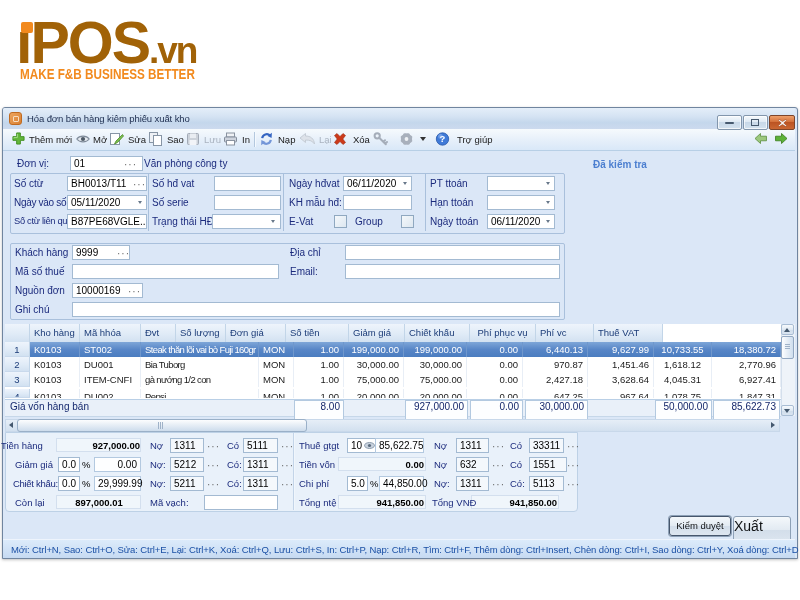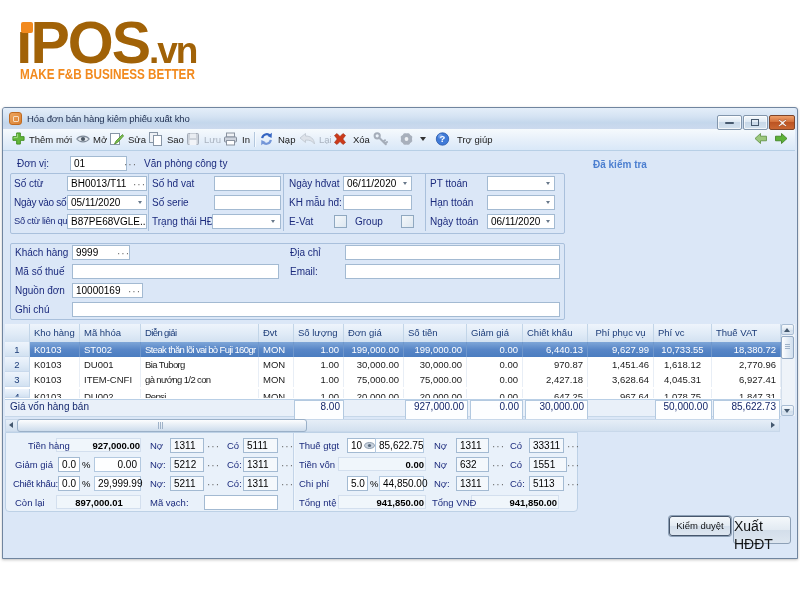--- a/index.html
+++ b/index.html
@@ -136,21 +136,21 @@
   <div class="abs" style="left:766px;top:7px;width:24px;height:13px;border:1px solid #7e452a;border-radius:2px;background:linear-gradient(180deg,#efa06b 0%,#d3703a 45%,#bc5423 50%,#ca6733 100%)">
     <svg class="abs" style="left:8px;top:3px" width="9" height="8" viewBox="0 0 9 8">
           <path d="M1.2 0.4 L4.5 2.6 L7.8 0.4 L8.6 1.3 L5.7 4 L8.6 6.7 L7.8 7.6 L4.5 5.4 L1.2 7.6 L0.4 6.7 L3.3 4 L0.4 1.3 Z" fill="#fff" stroke="#8a3d1a" stroke-width="0.5"></path>
         </svg>
   </div>
 </div>
 
 <div class="abs" id="content" style="left:6px;top:151px;width:786px;height:388px;background:#dbe7f7"></div>
 
 <div class="lbl" style="left:17px;top:158px">Đơn vị:</div>
-<div class="inp" style="left:70px;top:156px;width:57px">01</div>
+<div class="inp" style="left:70px;top:156px;width:73px">01</div>
 <div class="dots" style="left:124px;top:160px">···</div>
 <div class="lbl" style="left:144px;top:158px">Văn phòng công ty</div>
 <div class="lbl bold" style="left:593px;top:159px;color:#4c7fd0">Đã kiểm tra</div>
 
 <div class="gbx" style="left:10px;top:173px;width:553px;height:59px"></div>
 <div class="abs" style="left:148px;top:174px;width:1px;height:57px;background:#a9c0dc"></div>
 <div class="abs" style="left:283px;top:174px;width:1px;height:57px;background:#a9c0dc"></div>
 <div class="abs" style="left:425px;top:174px;width:1px;height:57px;background:#a9c0dc"></div>
 
 <div class="lbl" style="left:14px;top:178px">Số ctừ</div>
@@ -204,21 +204,20 @@
 <div class="inp" style="left:72px;top:283px;width:71px">10000169</div>
 <div class="dots" style="left:128px;top:287px">···</div>
 <div class="lbl" style="left:15px;top:304px">Ghi chú</div>
 <div class="inp" style="left:72px;top:302px;width:488px"></div>
 
 <div class="abs" style="left:5px;top:324px;width:776px;height:92px;background:#fff;border:0"></div>
 <div class="trow th" style="top:324px;height:18px">
   <div class="tc c0"></div>
       <div class="tc c1">Kho hàng</div>
       <div class="tc c2">Mã hhóa</div>
-      <div class="tc c3">Diễn giải</div>
       <div class="tc c4">Đvt</div>
       <div class="tc c5" style="text-align:left">Số lượng</div>
       <div class="tc c6" style="text-align:left">Đơn giá</div>
       <div class="tc c7" style="text-align:left">Số tiền</div>
       <div class="tc c8" style="text-align:left">Giảm giá</div>
       <div class="tc c9" style="text-align:left">Chiết khấu</div>
       <div class="tc c10" style="text-align:center">Phí phục vụ</div>
       <div class="tc c11" style="text-align:left">Phí vc</div>
       <div class="tc c12" style="text-align:left">Thuế VAT</div>
 </div>
@@ -306,21 +305,21 @@
 <div class="abs" style="left:158px;top:422px;width:1px;height:7px;background:#9fb2c8;box-shadow:2px 0 0 #9fb2c8,4px 0 0 #9fb2c8"></div>
 <div class="abs" style="left:771px;top:422px;width:0;height:0;border-top:3.5px solid transparent;border-bottom:3.5px solid transparent;border-left:4px solid #44586e"></div>
 
 <div class="abs" style="left:5px;top:432px;width:573px;height:80px;background:#e9f1fa;border:1px solid #bdd1e6;border-radius:0 0 4px 4px;box-sizing:border-box"></div>
 
 <div class="abs" style="left:56px;top:438px;width:85px;height:14px;background:#f0f6fb;border:1px solid #d3dfee;box-sizing:border-box"></div>
 <div class="abs" style="left:56px;top:495px;width:85px;height:14px;background:#f0f6fb;border:1px solid #d3dfee;box-sizing:border-box"></div>
 <div class="abs" style="left:338px;top:457px;width:88px;height:14px;background:#f0f6fb;border:1px solid #d3dfee;box-sizing:border-box"></div>
 <div class="abs" style="left:338px;top:495px;width:88px;height:14px;background:#f0f6fb;border:1px solid #d3dfee;box-sizing:border-box"></div>
 <div class="abs" style="left:471px;top:495px;width:88px;height:14px;background:#f0f6fb;border:1px solid #d3dfee;box-sizing:border-box"></div>
-<div class="lbl sm" style="left:28px;top:440px">Tiền hàng</div>
+<div class="lbl sm" style="left:1px;top:440px">Tiền hàng</div>
 <div class="abs bold" style="left:58px;top:440px;width:82px;text-align:right;font-size:9.5px;color:#000">927,000.00</div>
 <div class="lbl sm" style="left:150px;top:440px">Nợ</div>
 <div class="inp" style="left:170px;top:438px;width:34px;background:#f4f8fc">1311</div>
 <div class="dots" style="left:207px;top:442px">···</div>
 <div class="lbl sm" style="left:227px;top:440px">Có</div>
 <div class="inp" style="left:243px;top:438px;width:35px;background:#f4f8fc">5111</div>
 <div class="dots" style="left:281px;top:442px">···</div>
 
 <div class="lbl sm" style="left:15px;top:459px">Giảm giá</div>
 <div class="inp num" style="left:58px;top:457px;width:22px">0.0</div>
@@ -385,14 +384,17 @@
 <div class="dots" style="left:567px;top:480px">···</div>
 
 <div class="lbl sm" style="left:299px;top:497px">Tổng ntệ</div>
 <div class="abs bold" style="left:340px;top:497px;width:84px;text-align:right;font-size:9.5px;color:#000">941,850.00</div>
 <div class="lbl sm" style="left:432px;top:497px">Tổng VNĐ</div>
 <div class="abs bold" style="left:473px;top:497px;width:84px;text-align:right;font-size:9.5px;color:#000">941,850.00</div>
 
 <div class="abs" style="left:669px;top:516px;width:62px;height:20px;box-sizing:border-box;border:1px solid #46566c;border-radius:3px;background:linear-gradient(180deg,#f4f8fb,#e2eaf2 50%,#d3deea 51%,#dde6f0);box-shadow:0 0 0 1px #8da0b6;font-size:9.5px;line-height:18px;text-align:center;color:#101214">Kiểm duyệt</div>
 <div class="abs" style="left:733px;top:516px;width:58px;height:28px;box-sizing:border-box;border:1px solid #8da0b6;border-radius:3px;background:linear-gradient(180deg,#f4f8fb,#e2eaf2 50%,#d3deea 51%,#dde6f0);font-size:14px;line-height:18px;text-align:left;color:#101214">Xuất HĐĐT</div>
 
+<div class="abs" id="statusbar" style="left:3px;top:539px;width:792px;height:18px;background:linear-gradient(180deg,#dcebfb,#c6daf2);border-top:1px solid #eef4fc">
+  <div class="abs" style="left:8px;top:4px;font-size:9.5px;color:#1b50a5;letter-spacing:-0.1px;white-space:nowrap">Mới: Ctrl+N, Sao: Ctrl+O, Sửa: Ctrl+E, Lại: Ctrl+K, Xoá: Ctrl+Q, Lưu: Ctrl+S, In: Ctrl+P, Nạp: Ctrl+R, Tìm: Ctrl+F, Thêm dòng: Ctrl+Insert, Chèn dòng: Ctrl+I, Sao dòng: Ctrl+Y, Xoá dòng: Ctrl+D</div>
+</div>
 
 </div>
 
 </body></html>

